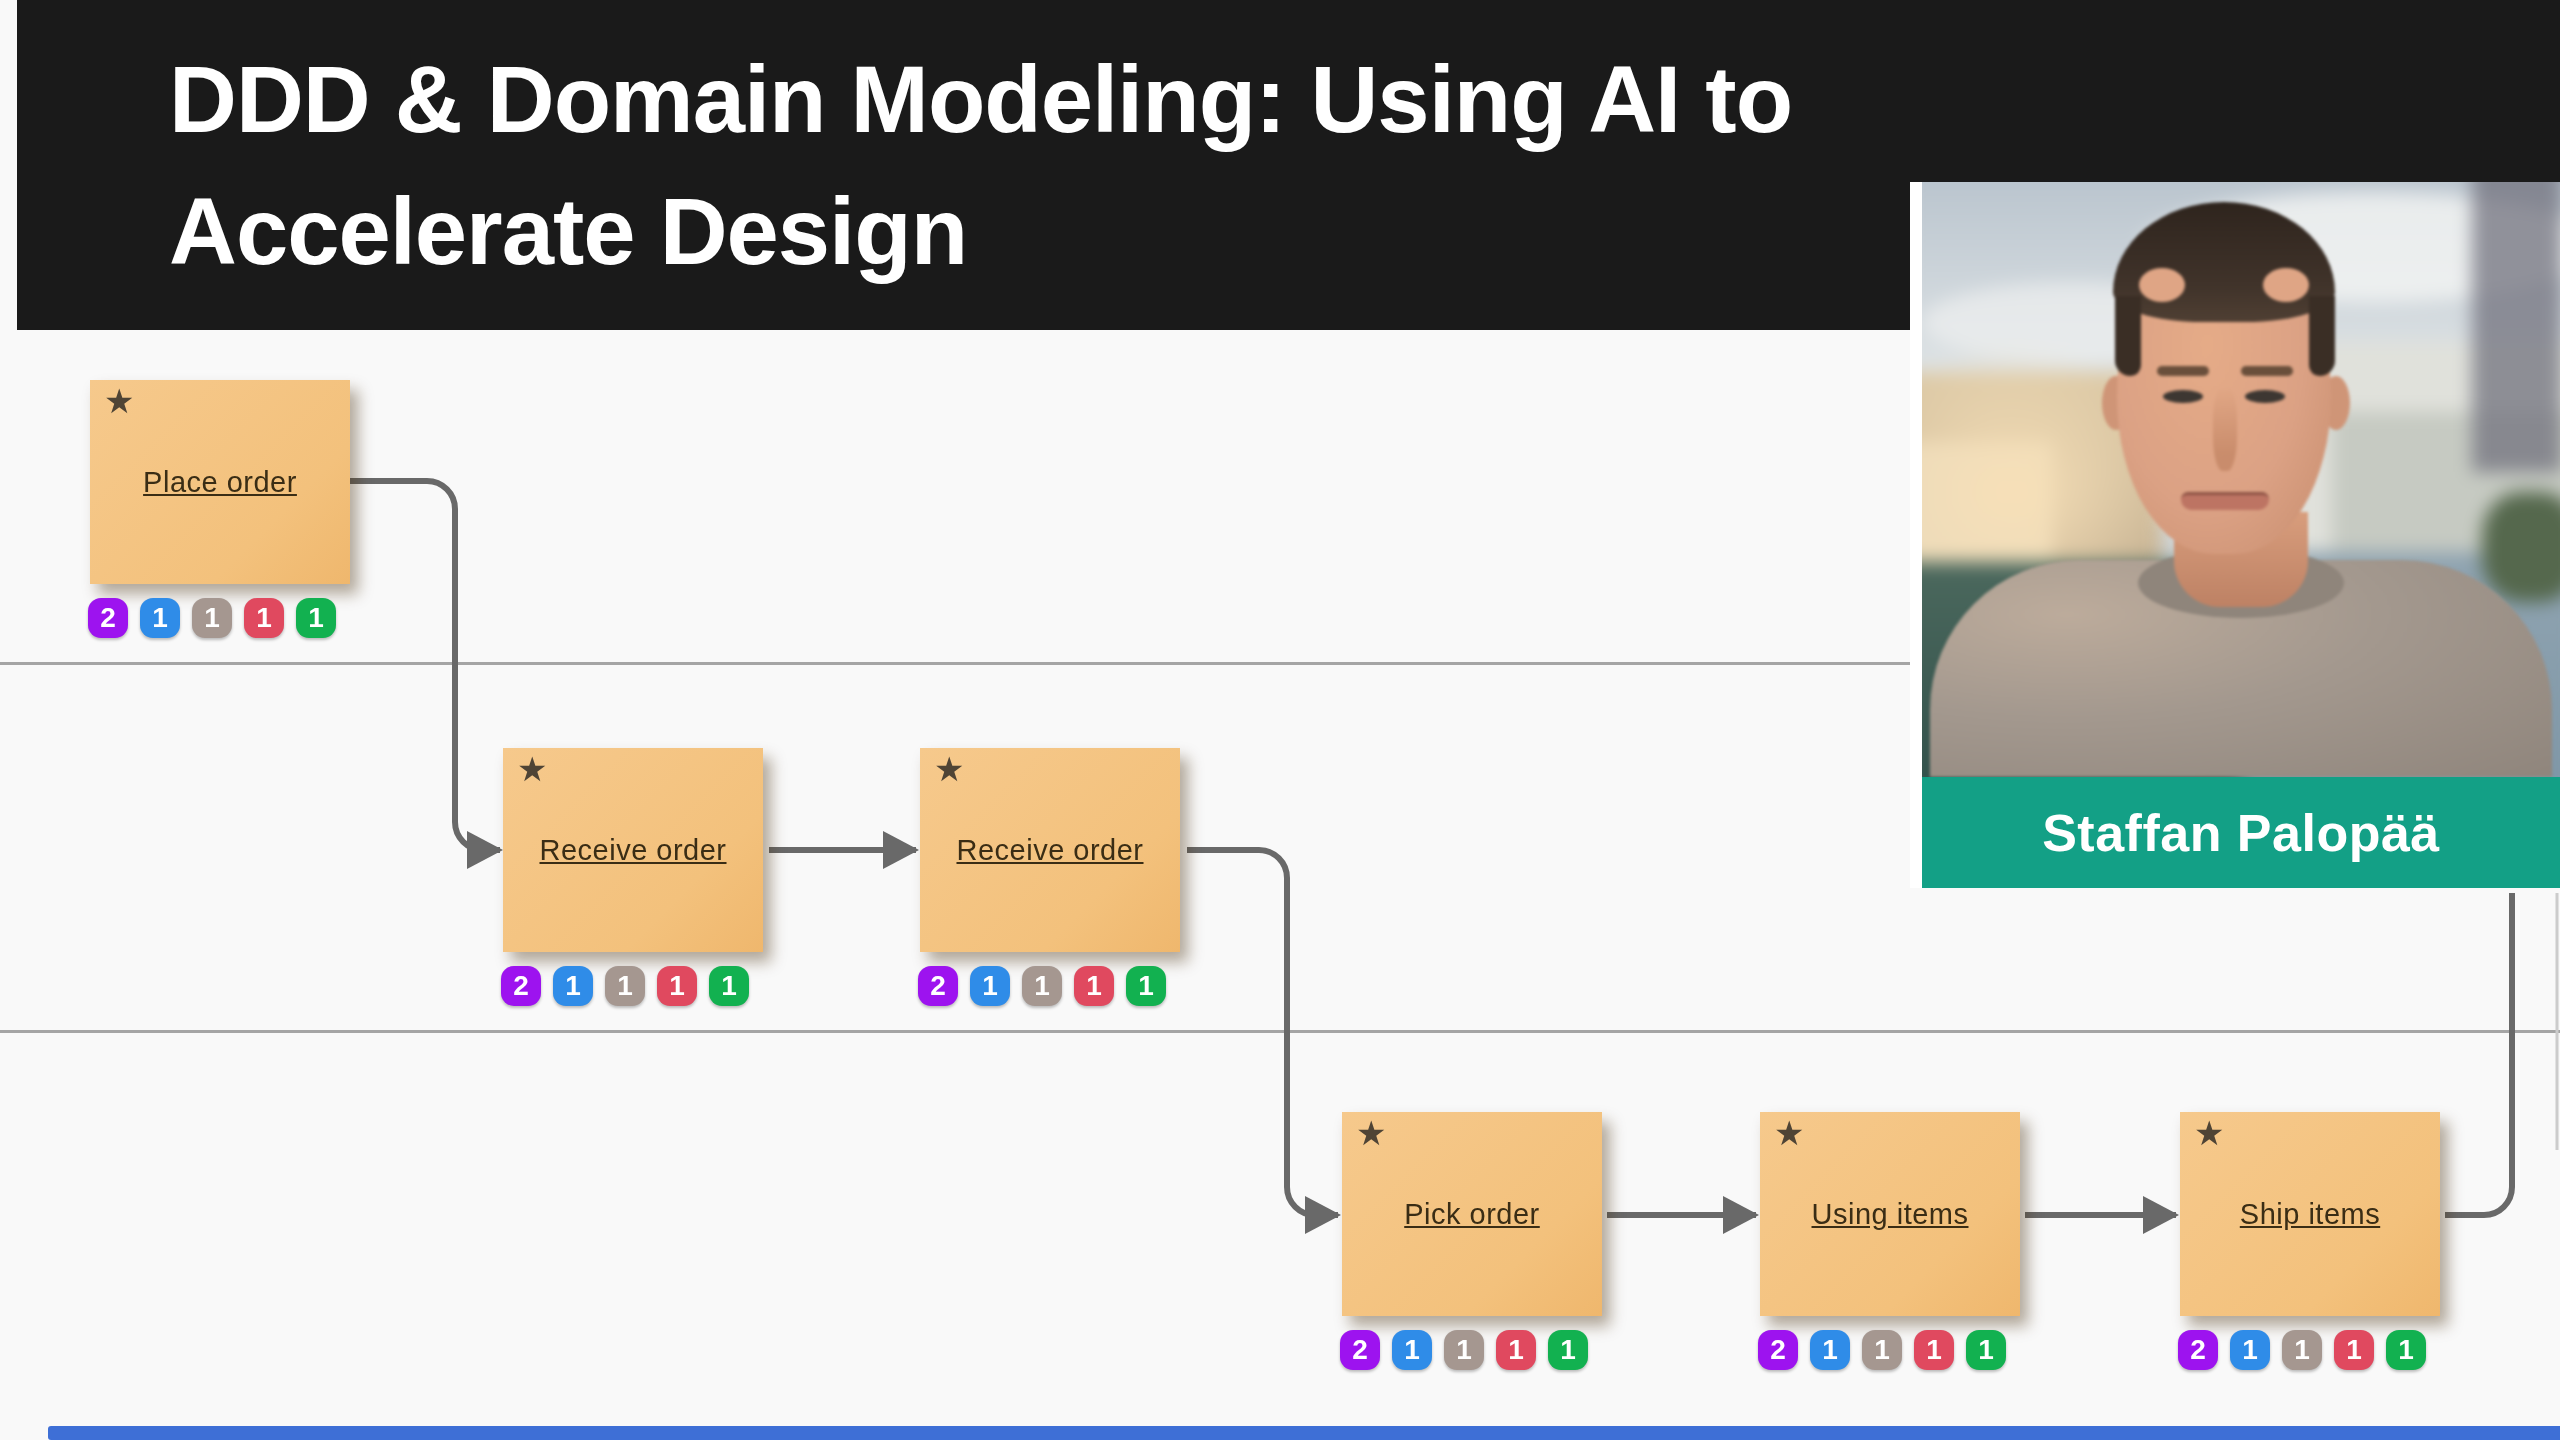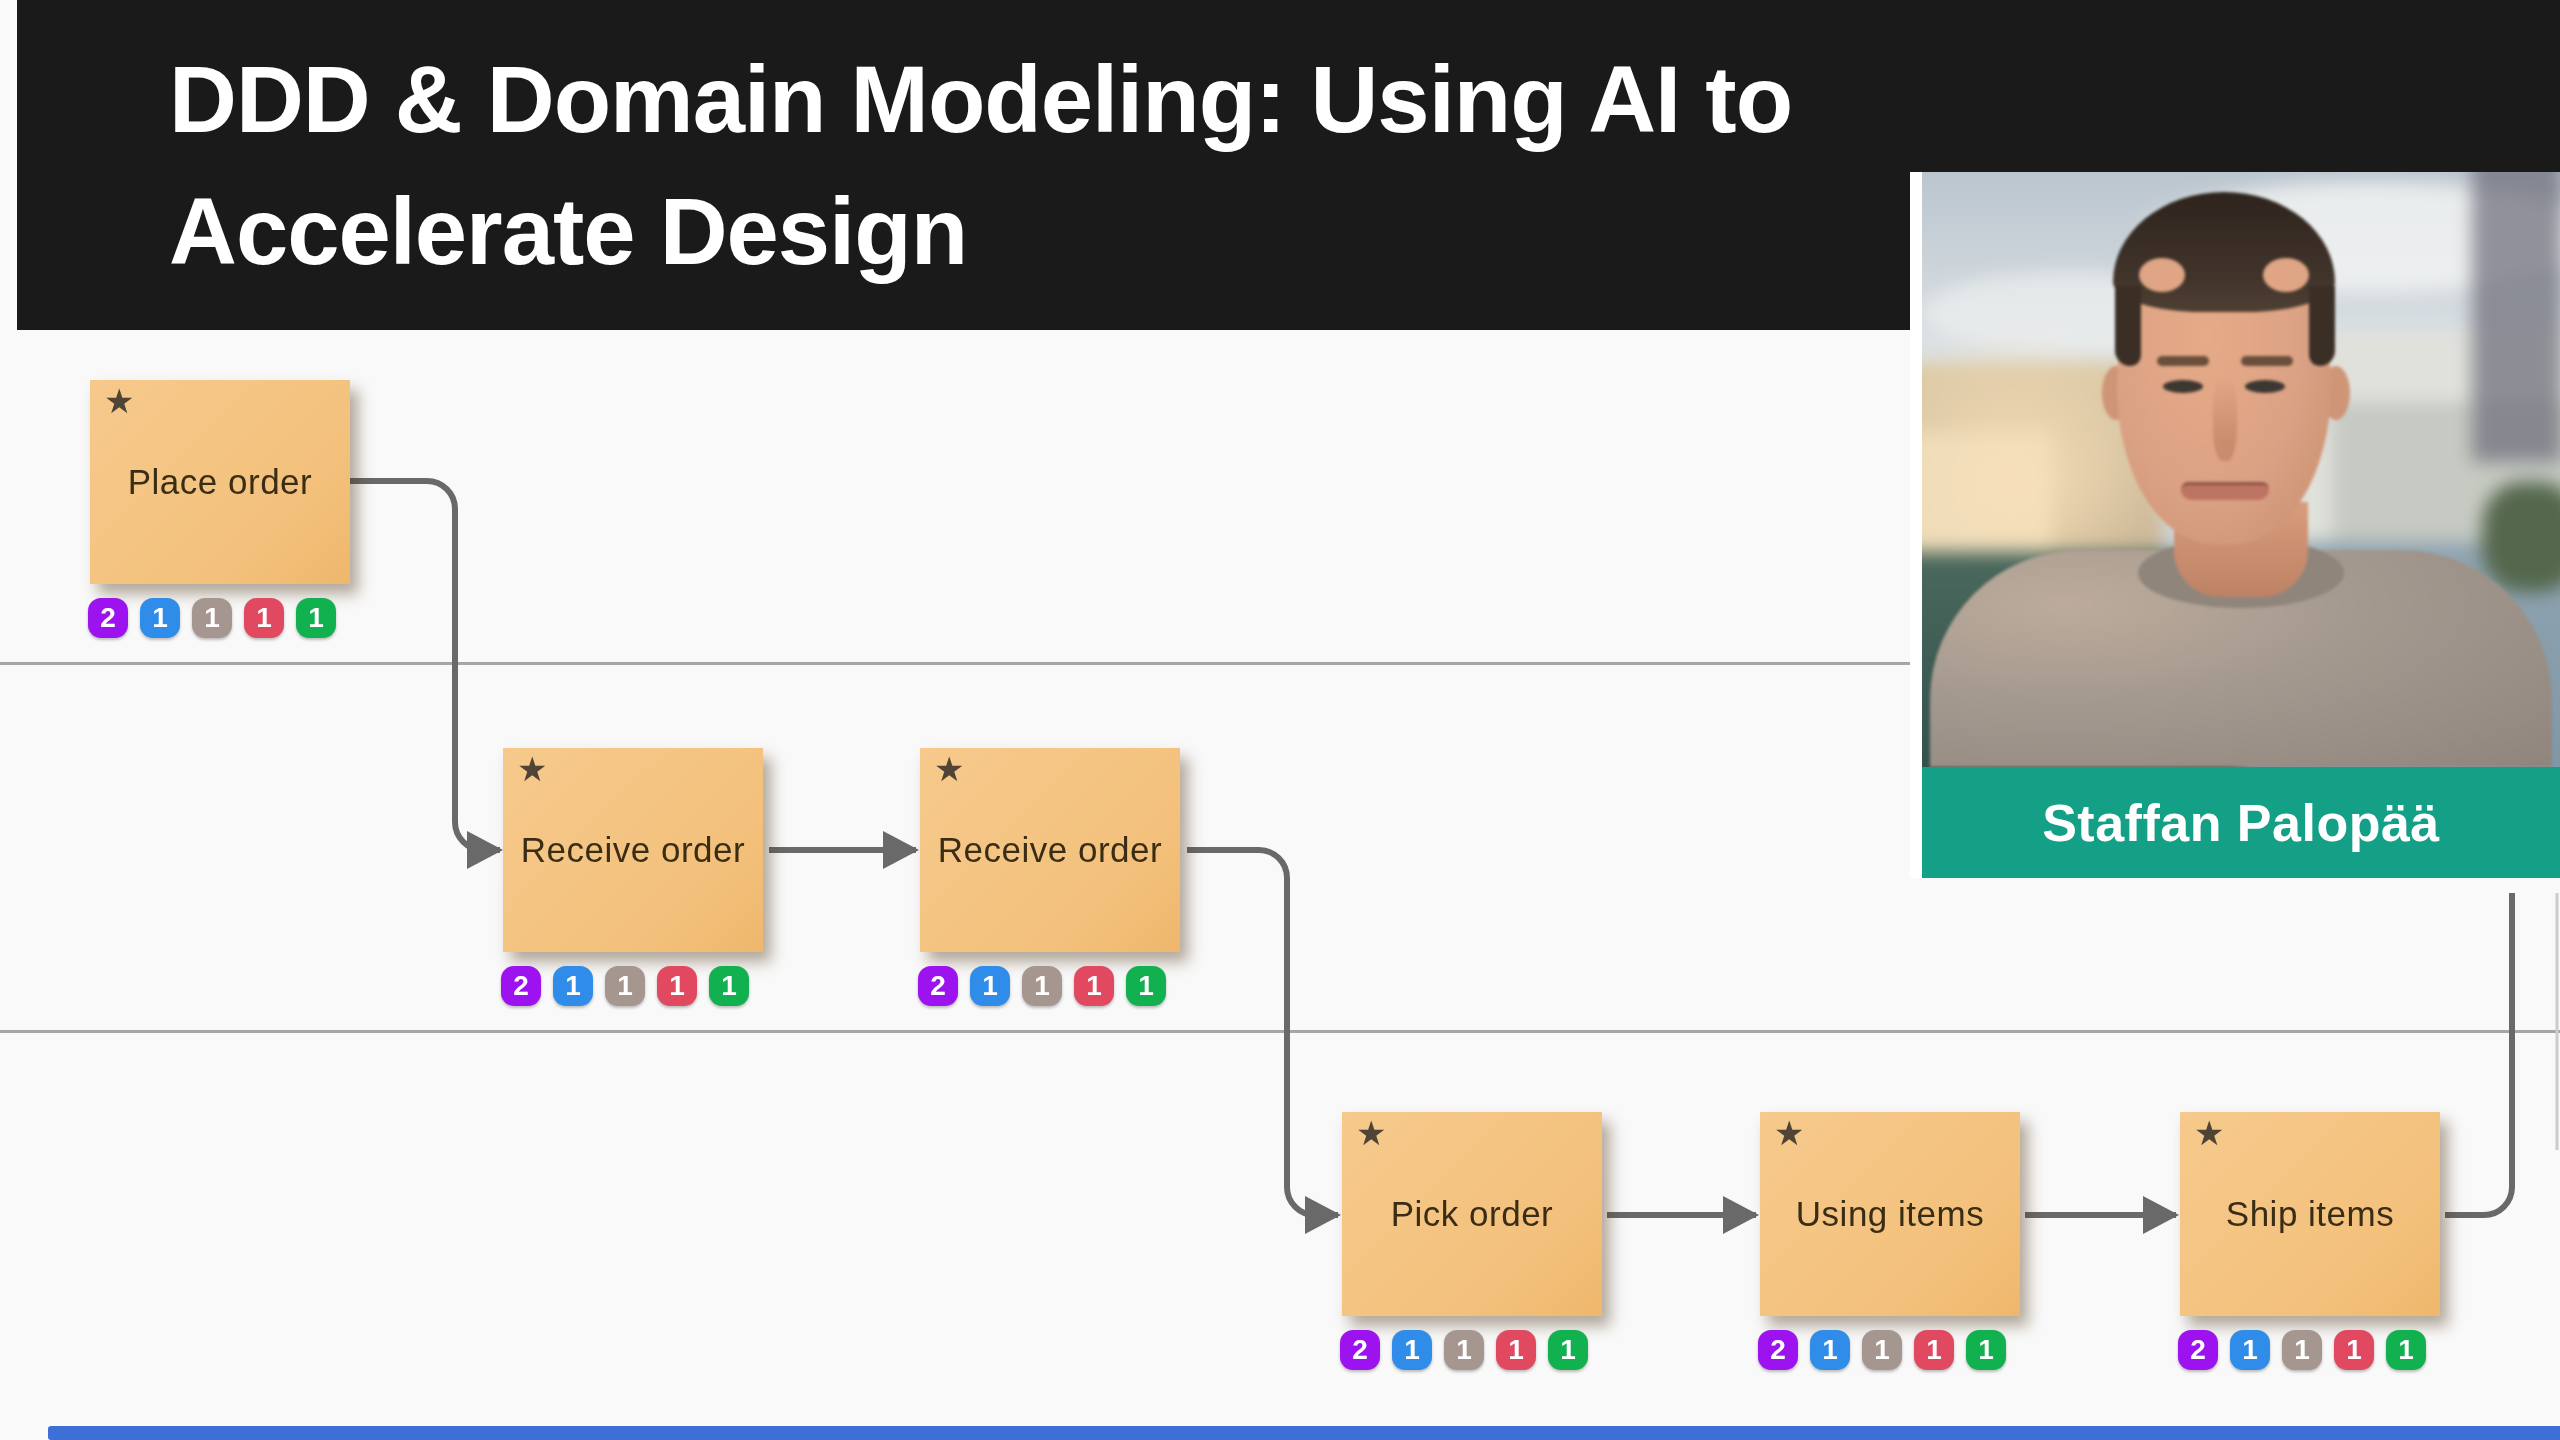--- a/index.html
+++ b/index.html
@@ -19,21 +19,21 @@
     background:linear-gradient(135deg,#f6c98c 0%,#f3c17c 70%,#efb76d 100%);
     box-shadow:8px 10px 14px rgba(70,45,10,0.40);
   }
   .note .star{
     position:absolute;left:14px;top:4px;font-size:34px;line-height:34px;
     color:#4f4435;
   }
   .note .note-label{
     position:absolute;left:0;right:0;top:0;bottom:0;
     display:flex;align-items:center;justify-content:center;
-    font-size:35px;color:#3a2d15;letter-spacing:0.5px;
+    font-size:29px;color:#3a2d15;letter-spacing:0.5px;text-decoration:underline;
   }
   .badges{position:absolute;z-index:3;white-space:nowrap;}
   .badge{
     display:inline-block;width:40px;height:40px;margin-right:12px;
     border-radius:13px;color:#ffffff;font-size:28px;font-weight:bold;
     text-align:center;line-height:40px;
     box-shadow:0 2px 3px rgba(0,0,0,0.25);
   }
   
   .top-bar{
@@ -41,21 +41,21 @@
     background:#1a1a1a;
     margin-left:17px;
   }
   .title{
     position:absolute;left:152px;top:34px;
     color:#ffffff;font-size:94px;font-weight:bold;line-height:132px;
     letter-spacing:-1px;
   }
   
   .photo-card{
-    position:absolute;left:1910px;top:172px;width:638px;height:706px;z-index:5;
+    position:absolute;left:1910px;top:182px;width:638px;height:706px;z-index:5;
     border-left:12px solid #ffffff;
   }
   .photo{position:relative;width:638px;height:595px;overflow:hidden;background:#cfd6da;}
   .ph-bg{position:absolute;left:-20px;top:-20px;width:678px;height:635px;filter:blur(9px);}
   .ph{position:absolute;}
   .sky{left:0;top:0;width:678px;height:360px;background:linear-gradient(180deg,#b7c2cc 0%,#dfe4e6 60%,#eceeee 100%);}
   .cloud1{left:240px;top:30px;width:460px;height:110px;background:#f4f5f4;border-radius:50%;opacity:.8;}
   .cloud2{left:20px;top:120px;width:300px;height:80px;background:#eef0ef;border-radius:50%;opacity:.7;}
   .bldg-l1{left:0;top:210px;width:260px;height:230px;background:linear-gradient(180deg,#dcc9a6,#bfab8d);}
   .bldg-l2{left:0;top:280px;width:150px;height:170px;background:#e9d9ba;}

